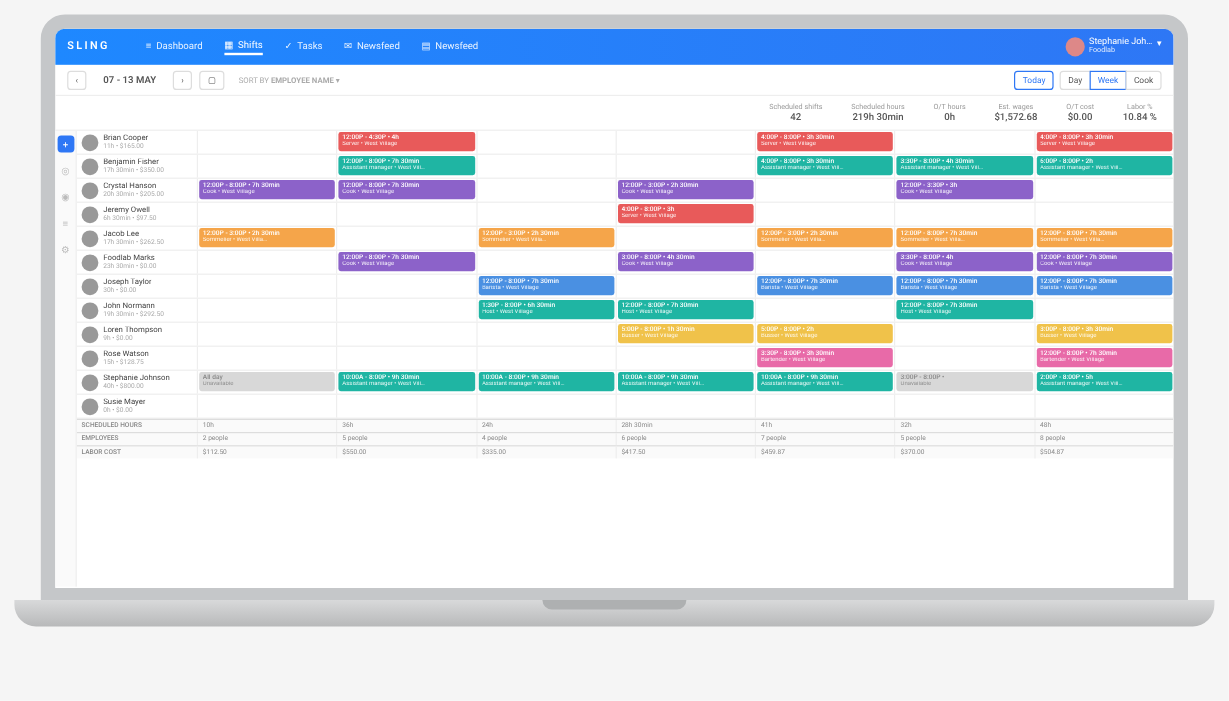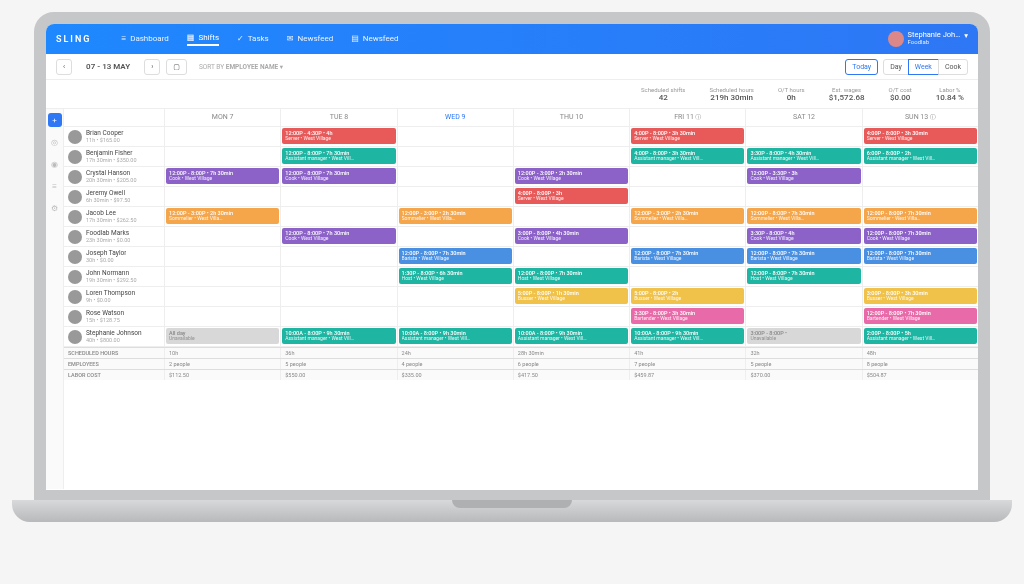--- a/index.html
+++ b/index.html
@@ -154,30 +154,20 @@
 
       <div class="grid">
         <div class="sidebar">
           <div class="sidebtn add">+</div>
           <div class="sidebtn">◎</div>
           <div class="sidebtn">◉</div>
           <div class="sidebtn">≡</div>
           <div class="sidebtn">⚙</div>
         </div>
         <div class="scrollarea">
-          <div class="headrow" id="dayhead">
-              <div></div>
-              <div class="">MON 7</div>
-              <div class="">TUE 8</div>
-              <div class="wed">WED 9</div>
-              <div class="">THU 10</div>
-              <div class=" info">FRI 11</div>
-              <div class="">SAT 12</div>
-              <div class=" info">SUN 13</div>
-            </div>
           <div id="rows">
               <div class="row">
                 <div class="empcell">
     <div class="empav"></div>
     <div class="empinfo">
       <div class="empname">Brian Cooper</div>
       <div class="empmeta">11h • $165.00</div>
     </div>
                 </div>
                 <div></div>
@@ -540,20 +530,36 @@
                     <div class="t">3:00P - 8:00P •</div>
                     <div class="r">Unavailable</div>
                   </div>
                 </div>
                 <div>
                   <div class="shift" style="background:#1fb5a3;color:#fff">
                     <div class="t">2:00P - 8:00P • 5h</div>
                     <div class="r">Assistant manager • West Vill…</div>
                   </div>
                 </div>
+              </div>
+              <div class="row">
+                <div class="empcell">
+    <div class="empav"></div>
+    <div class="empinfo">
+      <div class="empname">Susie Mayer</div>
+      <div class="empmeta">0h • $0.00</div>
+    </div>
+                </div>
+                <div></div>
+                <div></div>
+                <div></div>
+                <div></div>
+                <div></div>
+                <div></div>
+                <div></div>
               </div>
             </div>
           <div id="foot">
               <div class="footrow">
                 <div>SCHEDULED HOURS</div>
                 <div>10h</div>
                 <div>36h</div>
                 <div>24h</div>
                 <div>28h 30min</div>
                 <div>41h</div>

